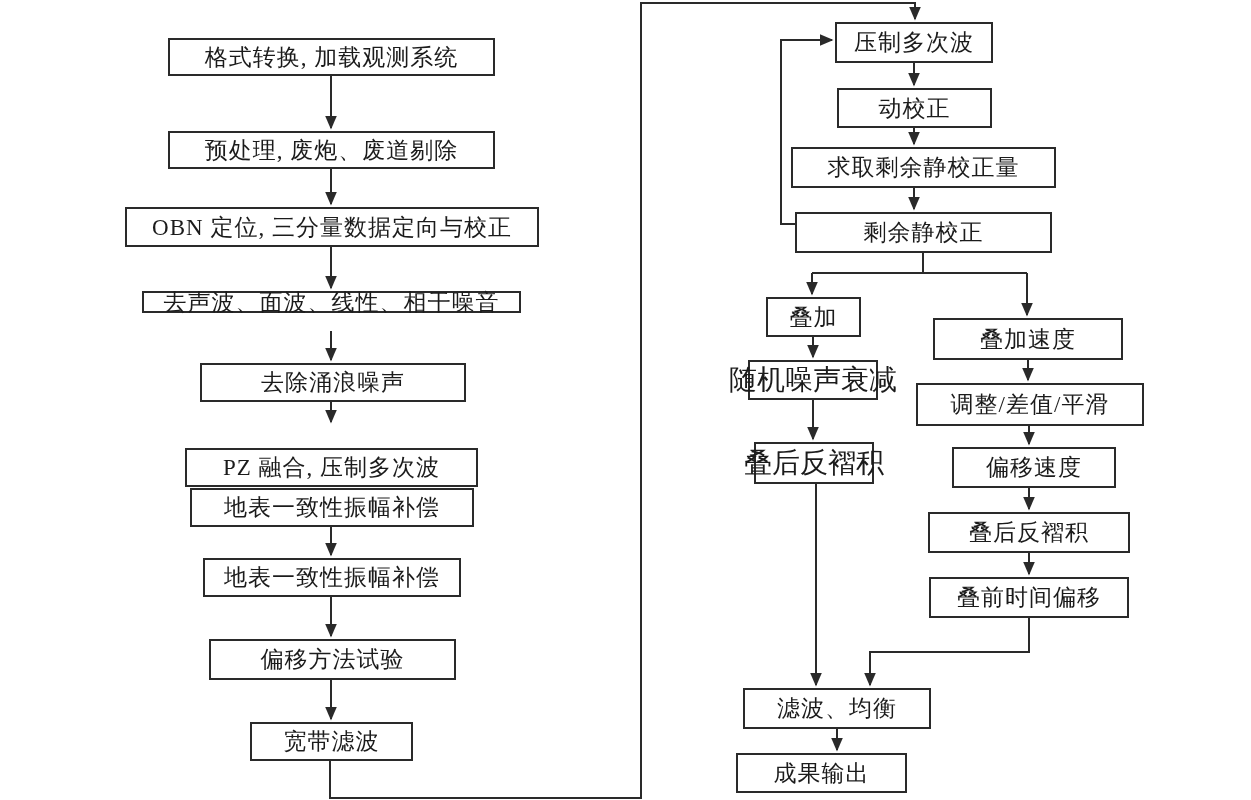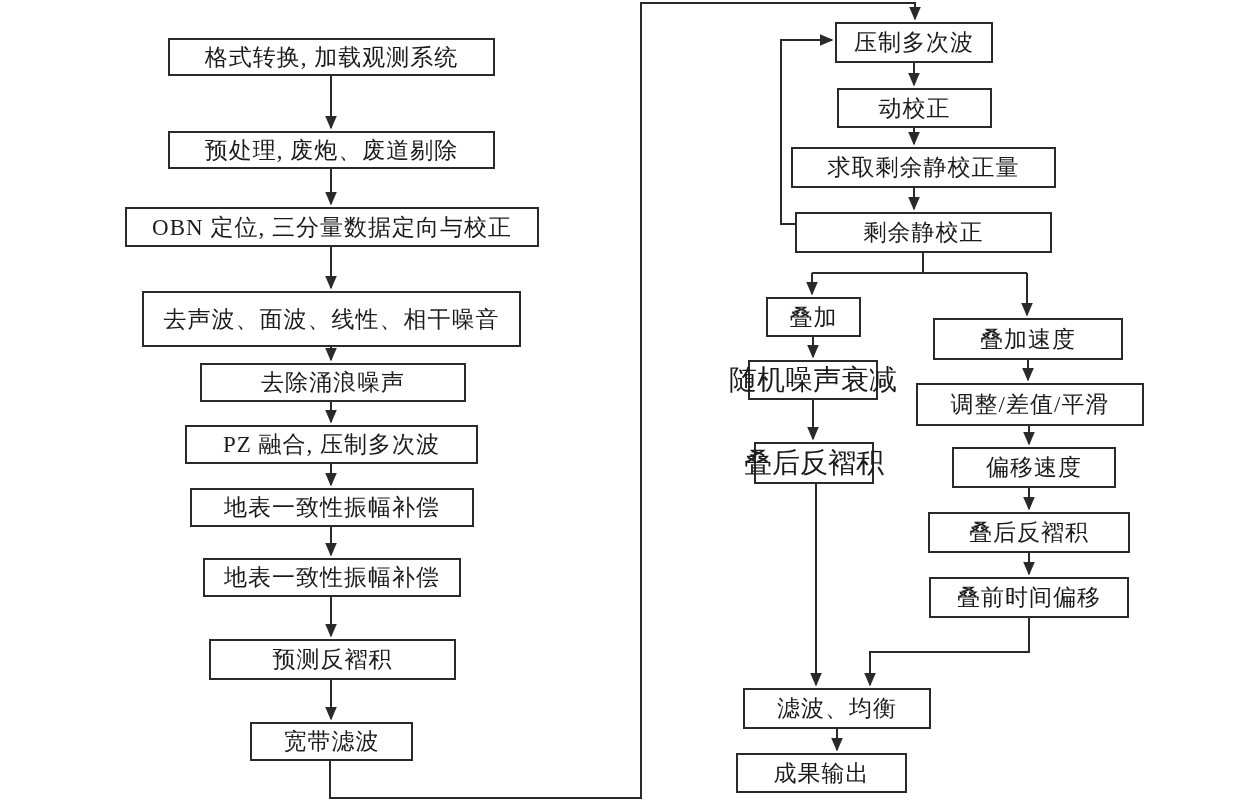--- a/index.html
+++ b/index.html
@@ -61,37 +61,37 @@
 
   <div class="node" style="left:160px;top:38px;width:327px;height:38px">
       <span>格式转换, 加载观测系统</span>
     </div>
   <div class="node" style="left:160px;top:131px;width:327px;height:38px">
       <span>预处理, 废炮、废道剔除</span>
     </div>
   <div class="node" style="left:117px;top:207px;width:414px;height:40px">
       <span>OBN 定位, 三分量数据定向与校正</span>
     </div>
-  <div class="node" style="left:134px;top:291px;width:379px;height:56px">
+  <div class="node" style="left:134px;top:291px;width:379px;height:22px">
       <span>去声波、面波、线性、相干噪音</span>
     </div>
   <div class="node" style="left:192px;top:363px;width:266px;height:39px">
       <span>去除涌浪噪声</span>
     </div>
-  <div class="node" style="left:177px;top:425px;width:293px;height:39px">
+  <div class="node" style="left:177px;top:448px;width:293px;height:39px">
       <span>PZ 融合, 压制多次波</span>
     </div>
   <div class="node" style="left:182px;top:488px;width:284px;height:39px">
       <span>地表一致性振幅补偿</span>
     </div>
   <div class="node" style="left:195px;top:558px;width:258px;height:39px">
       <span>地表一致性振幅补偿</span>
     </div>
   <div class="node" style="left:201px;top:639px;width:247px;height:41px">
-      <span>预测反褶积</span>
+      <span>偏移方法试验</span>
     </div>
   <div class="node" style="left:242px;top:722px;width:163px;height:39px">
       <span>宽带滤波</span>
     </div>
 
   <div class="node" style="left:827px;top:22px;width:158px;height:41px">
       <span>压制多次波</span>
     </div>
   <div class="node" style="left:829px;top:88px;width:155px;height:40px">
       <span>动校正</span>

